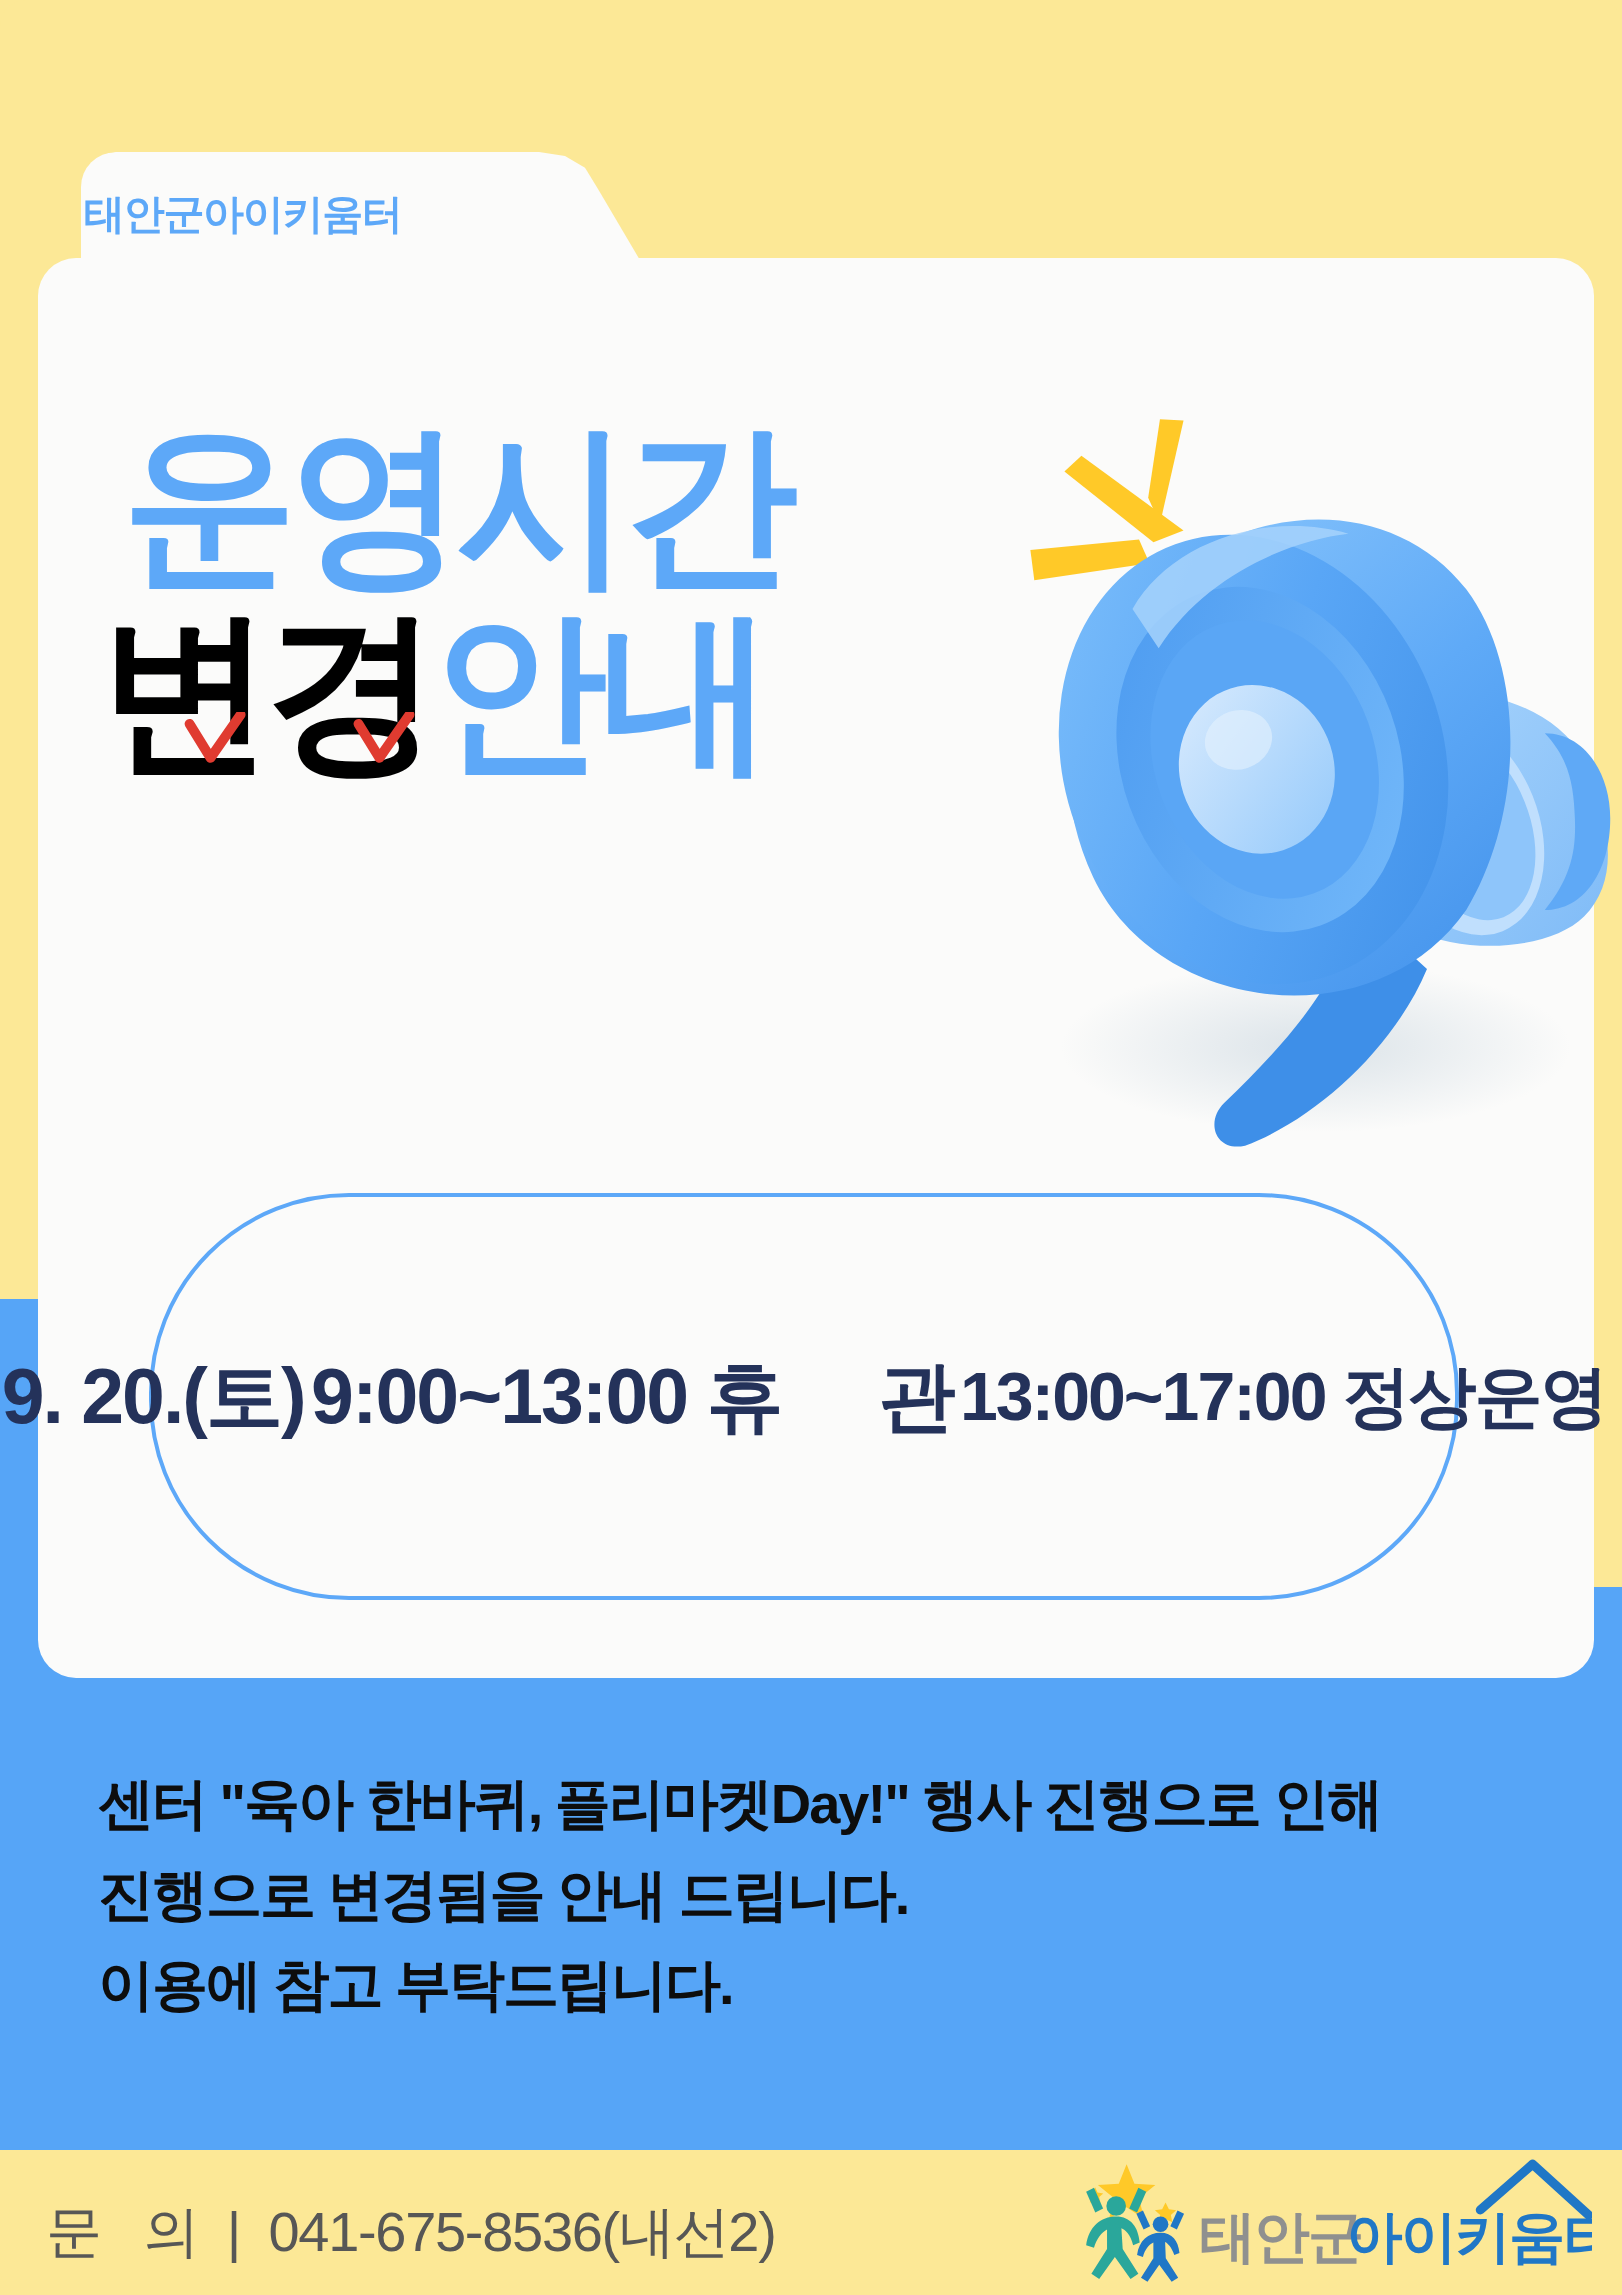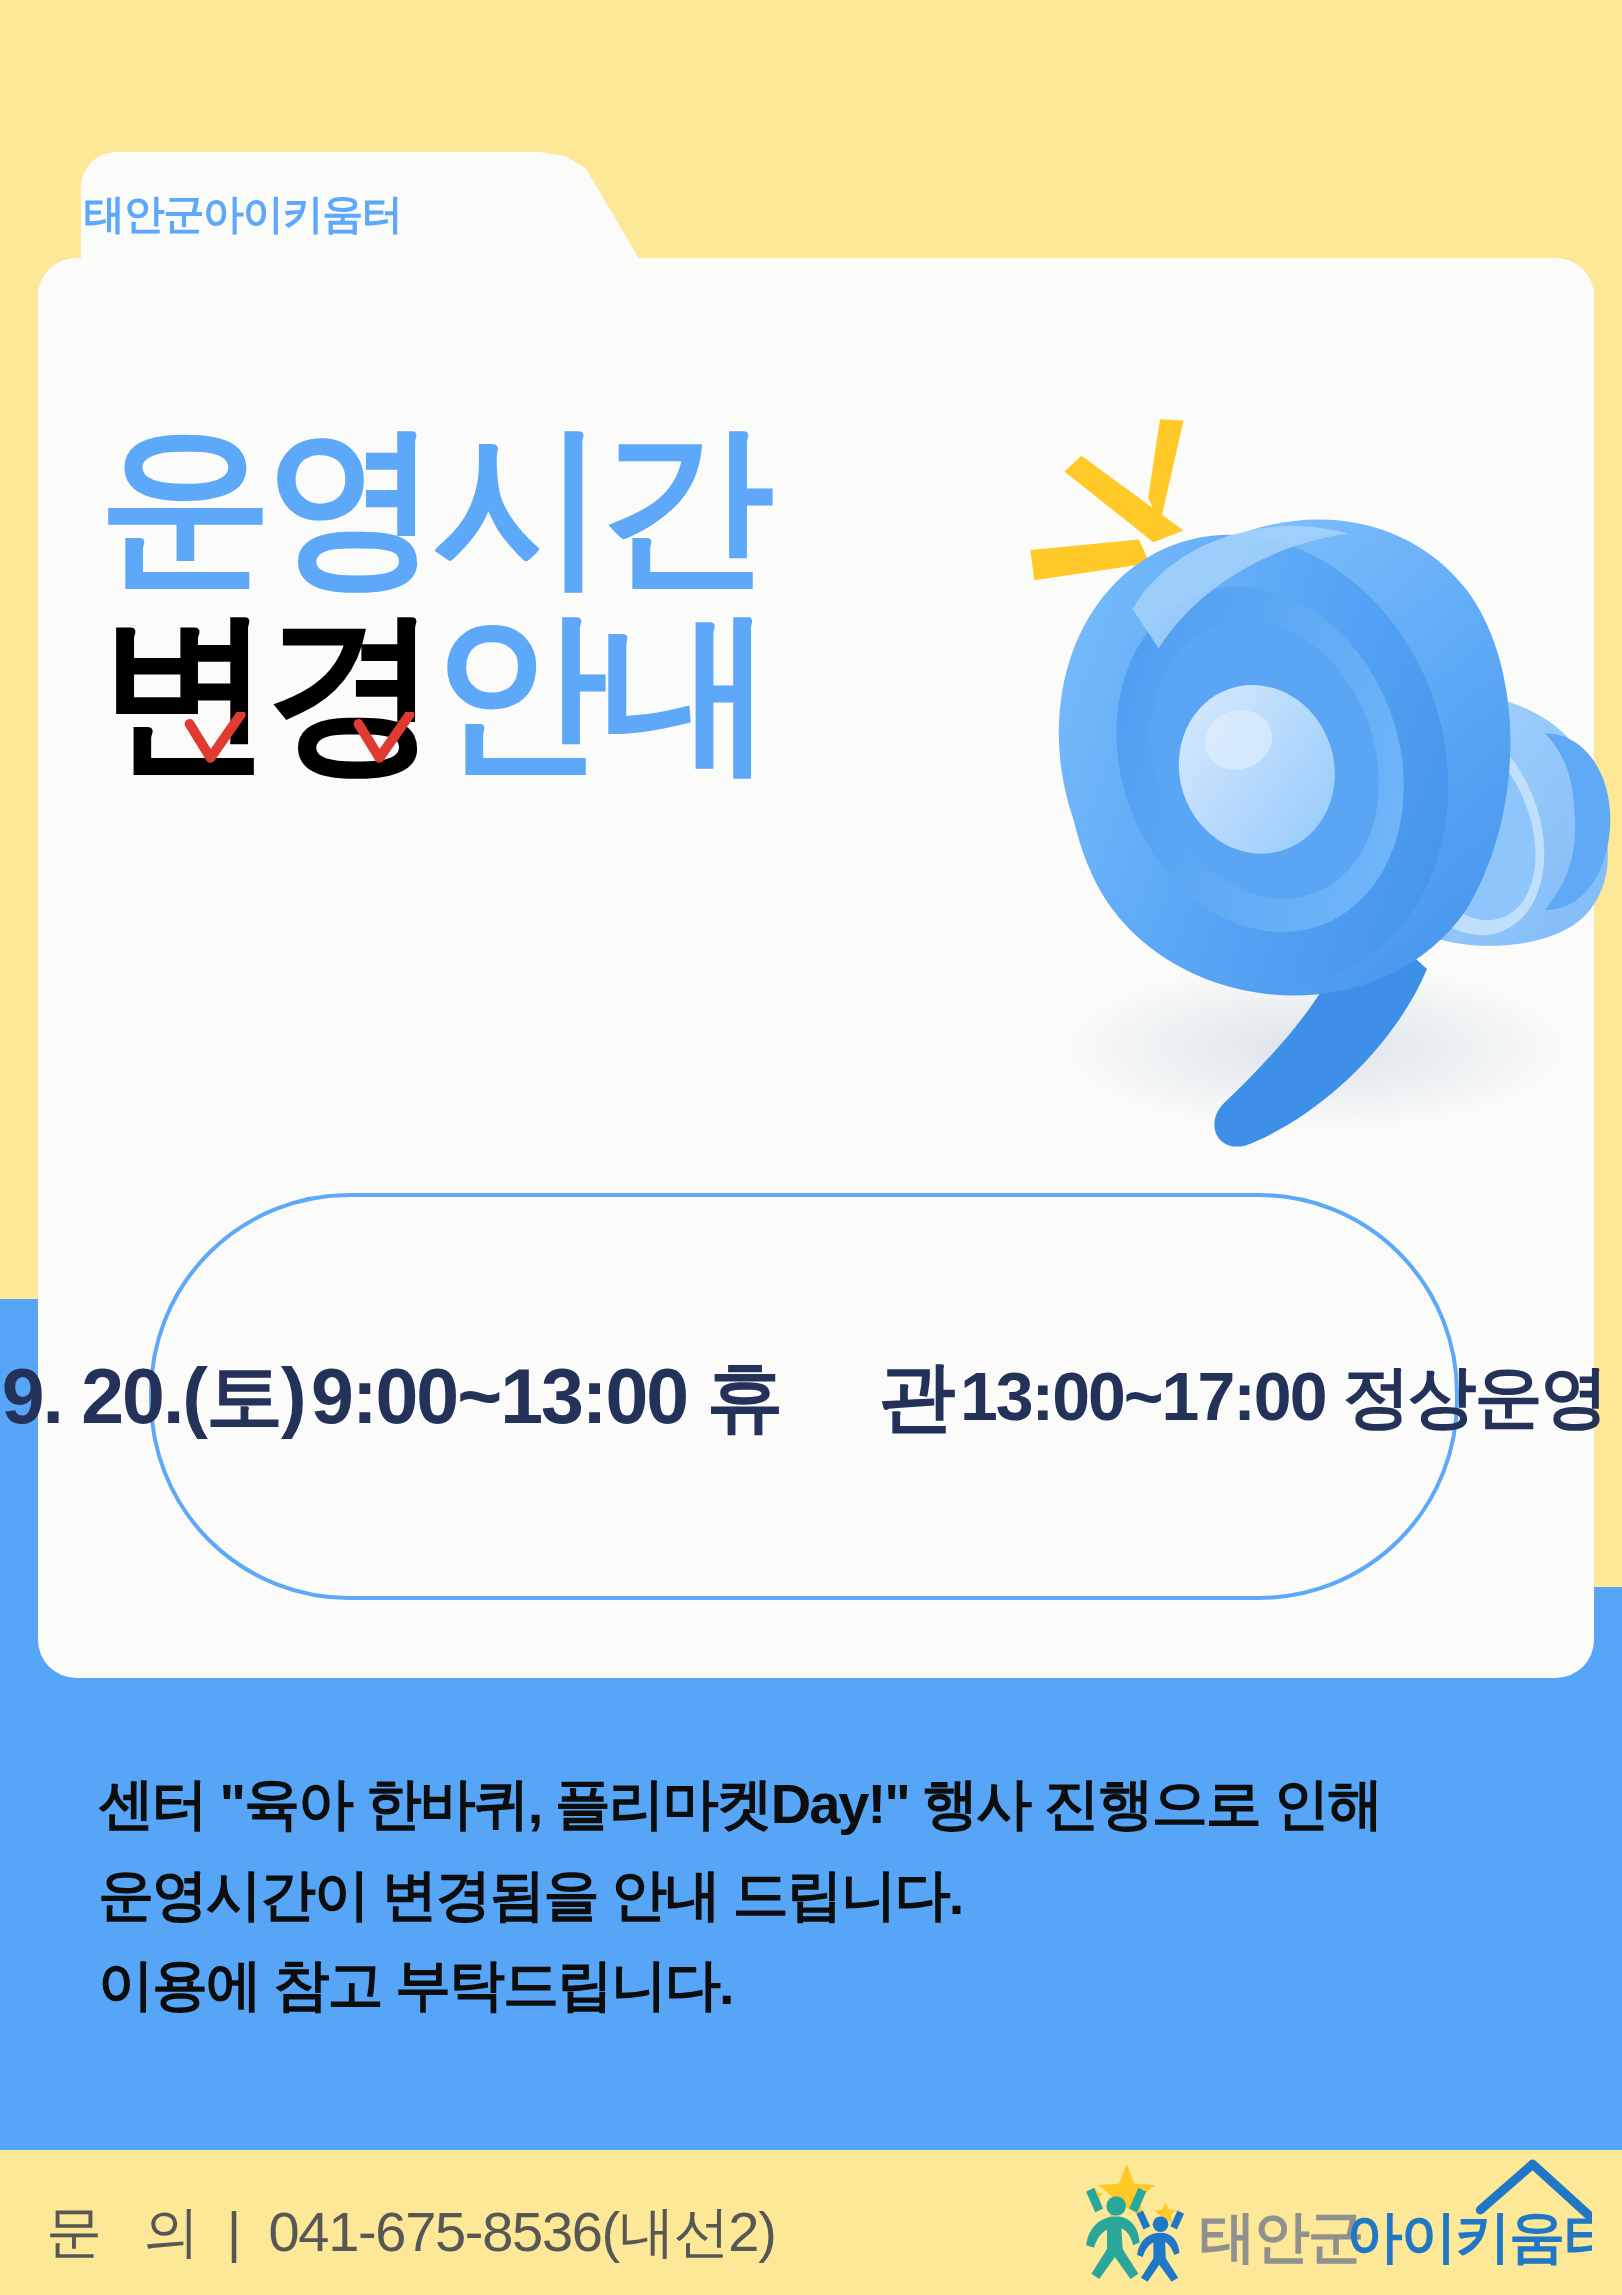--- a/index.html
+++ b/index.html
@@ -67,21 +67,21 @@
     z-index:6;
     line-height:0.98;
     white-space:nowrap;
   }
   .hl-line{
     font-size:175px;
     font-weight:900;
     letter-spacing:-7.9px;
     display:block;
   }
-  .hl-line1{color:#5DA8F8;}
+  .hl-line1{color:#5DA8F8;margin-left:24px;}
   .hl-red{color:#000000;}
   .hl-blue{color:#5DA8F8;}
   .hl-line2{margin-top:14.4px;}
 
   
   .checks{
     position:absolute;
     left:183px;top:712px;
     z-index:7;
     width:275px;height:59px;
@@ -238,21 +238,21 @@
   </svg>
 
   <div class="pill">
     <span class="pill-line l1">9. 20.(토)</span>
     <span class="pill-line l2">9:00~13:00 휴     관</span>
     <span class="pill-line l3">13:00~17:00 정상운영</span>
   </div>
 
   <div class="body-text">
     <span class="body-line">센터 "육아 한바퀴, 플리마켓Day!" 행사 진행으로 인해</span>
-    <span class="body-line">운영시간이 변경됨을 안내 드립니다.</span>
+    <span class="body-line">진행으로 변경됨을 안내 드립니다.</span>
     <span class="body-line">이용에 참고 부탁드립니다.</span>
   </div>
 
   <div class="footer-contact">문   의  |  041-675-8536(내선2)</div>
 
   <svg class="footer-logo" viewBox="0 0 790 190">
 
     <polygon points="78,8 90,38 122,40 97,60 105,92 78,74 51,92 59,60 34,40 66,38" fill="#FFC928"></polygon>
     <polygon points="30,44 36,57 50,59 40,68 43,82 30,75 17,82 20,68 10,59 24,57" fill="#FFC928" transform="scale(0.62) translate(18,26)"></polygon>
     <polygon points="142,66 149,80 164,82 153,92 156,107 142,100 128,107 131,92 120,82 135,80" fill="#FFC928" transform="scale(0.74) translate(44,24)"></polygon>

